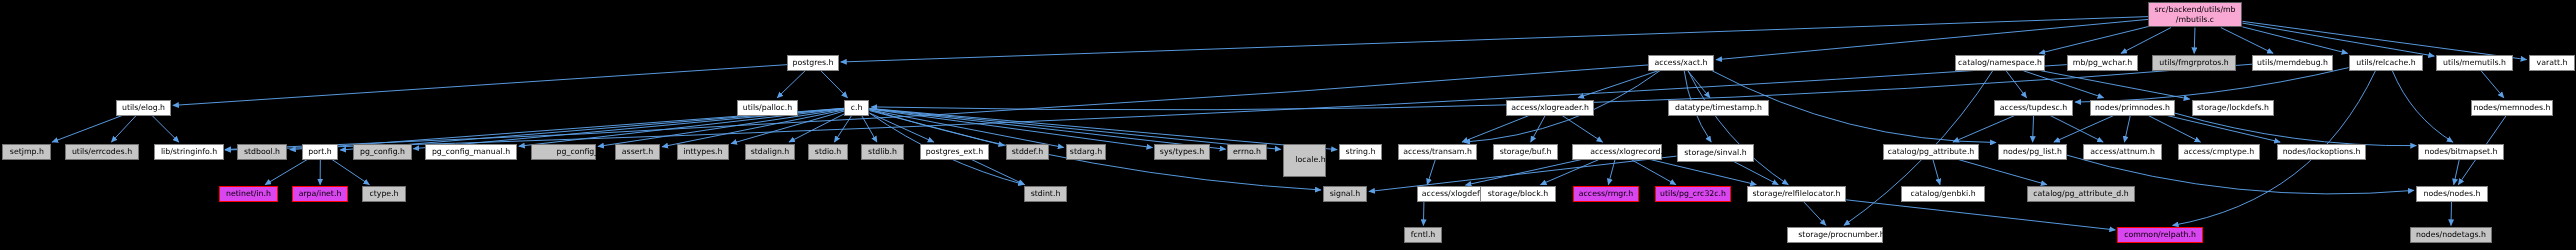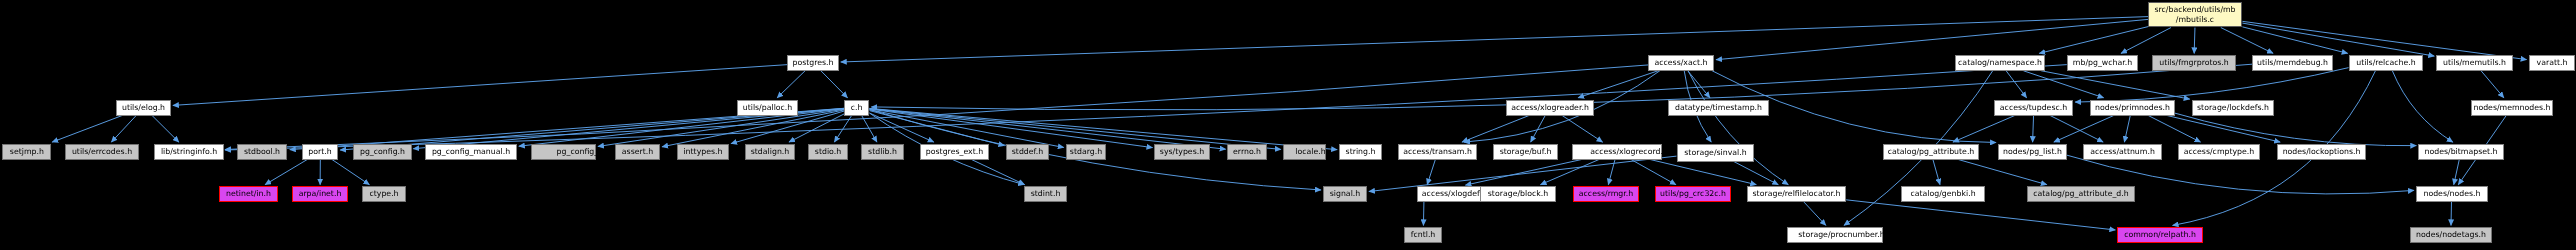--- a/index.html
+++ b/index.html
@@ -5,21 +5,21 @@
   html,body{margin:0;padding:0;background:#000;}
   #graph{position:relative;width:2576px;height:250px;background:#000;overflow:hidden;
          font-family:"DejaVu Sans","Liberation Sans",sans-serif;}
   #edges{position:absolute;left:0;top:0;z-index:1;}
   .node{position:absolute;z-index:2;display:flex;align-items:center;justify-content:center;
         box-sizing:border-box;font-size:7.8px;color:#000;text-align:center;
         white-space:pre-line;line-height:10.2px;cursor:pointer;}
   .node.plain{background:#ffffff;border:0.6px solid #878787;}
   .node.gray{background:#c5c5c5;border:0.6px solid #747474;}
   .node.red{background:#d946ef;border:1.2px solid #ff0000;}
-  .node.root{background:#fef9c3;border:0.6px solid #5d5d5d;}
+  .node.root{background:#f9a8d4;border:0.6px solid #5d5d5d;}
 </style>
 </head>
 <body>
 
 <div id="graph">
   <svg id="edges" width="2576" height="250" viewBox="0 0 4296 417" xmlns="http://www.w3.org/2000/svg">
       <defs>
         <marker id="arr" markerUnits="userSpaceOnUse" markerWidth="12" markerHeight="10" refX="10" refY="5" orient="auto">
           <path d="M0,0 L11,5 L0,10 Z" fill="#5b9fe6"></path>
         </marker>
@@ -139,21 +139,21 @@
     <div class="node gray" style="left: 615px; top: 144px; width: 45px; height: 15.6px;">assert.h</div>
     <div class="node gray" style="left: 677px; top: 144px; width: 52px; height: 15.6px;">inttypes.h</div>
     <div class="node gray" style="left: 745px; top: 144px; width: 50px; height: 15.6px;">stdalign.h</div>
     <div class="node gray" style="left: 808px; top: 144px; width: 40px; height: 15.6px;">stdio.h</div>
     <div class="node gray" style="left: 861px; top: 144px; width: 43px; height: 15.6px;">stdlib.h</div>
     <div class="node plain" style="left: 920px; top: 144px; width: 69px; height: 15.6px;">postgres_ext.h</div>
     <div class="node gray" style="left: 1006px; top: 144px; width: 43px; height: 15.6px;">stddef.h</div>
     <div class="node gray" style="left: 1066px; top: 144px; width: 40px; height: 15.6px;">stdarg.h</div>
     <div class="node gray" style="left: 1154px; top: 144px; width: 56px; height: 15.6px;">sys/types.h</div>
     <div class="node gray" style="left: 1227px; top: 144px; width: 40px; height: 15.6px;">errno.h</div>
-    <div class="node gray" style="left: 1283px; top: 144px; width: 43px; height: 16px; padding-left: 12px;">locale.h</div>
+    <div class="node gray" style="left: 1283px; top: 144px; width: 43px; height: 33px; padding-left: 12px;">locale.h</div>
     <div class="node plain" style="left: 1339px; top: 144px; width: 43px; height: 15.6px;">string.h</div>
     <div class="node plain" style="left: 1398px; top: 144px; width: 79px; height: 15.6px;">access/transam.h</div>
     <div class="node plain" style="left: 1493px; top: 144px; width: 65px; height: 15.6px;">storage/buf.h</div>
     <div class="node plain" style="left: 1572px; top: 144px; width: 90px; height: 15.6px; padding-left: 24px;">access/xlogrecord.h</div>
     <div class="node plain" style="left: 1677px; top: 144px; width: 77px; height: 18px;">storage/sinval.h</div>
     <div class="node plain" style="left: 1883px; top: 144px; width: 96px; height: 15.6px;">catalog/pg_attribute.h</div>
     <div class="node plain" style="left: 1998px; top: 144px; width: 69px; height: 15.6px;">nodes/pg_list.h</div>
     <div class="node plain" style="left: 2083px; top: 144px; width: 79px; height: 15.6px;">access/attnum.h</div>
     <div class="node plain" style="left: 2178px; top: 144px; width: 82px; height: 15.6px;">access/cmptype.h</div>
     <div class="node plain" style="left: 2277px; top: 144px; width: 89px; height: 15.6px;">nodes/lockoptions.h</div>

